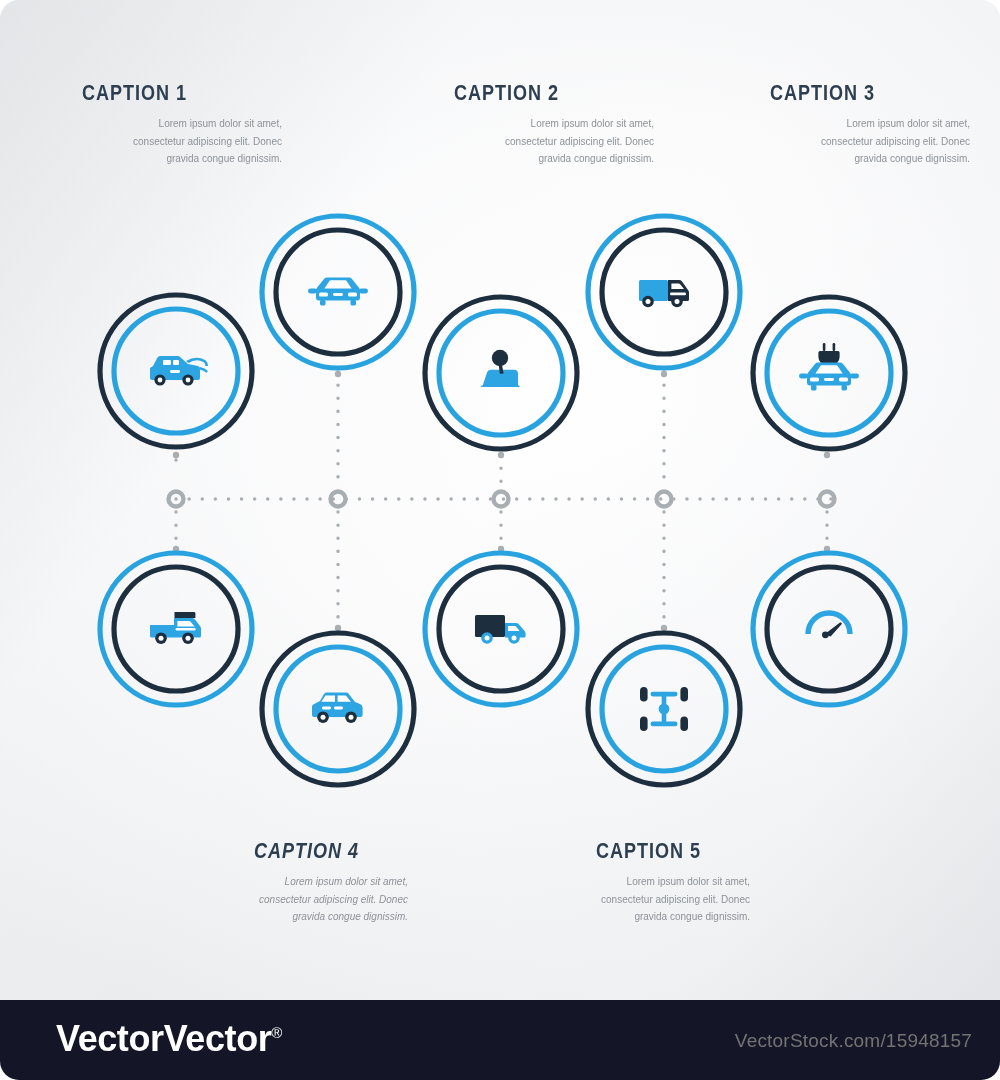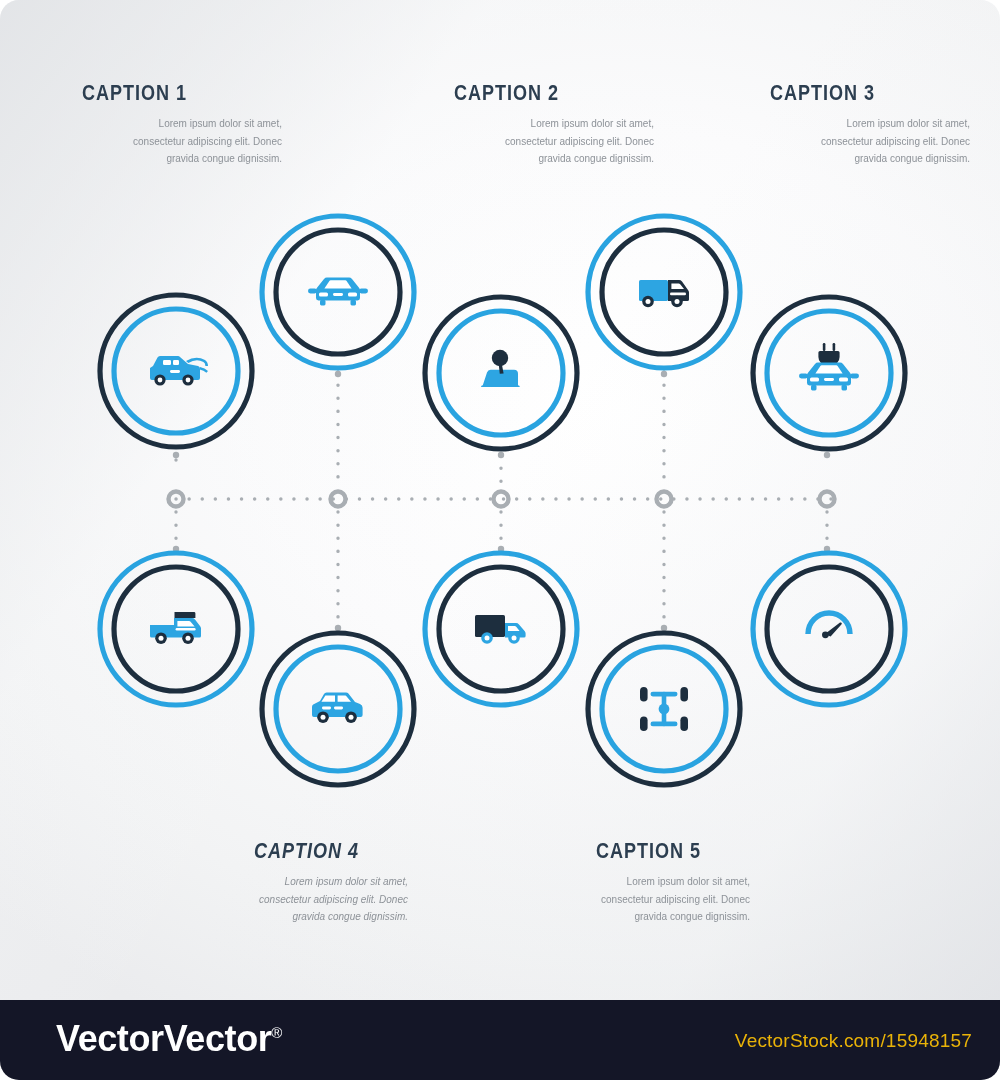--- a/index.html
+++ b/index.html
@@ -74,21 +74,21 @@
     position:absolute;left:56px;top:18px;
     font-family:"Liberation Sans", sans-serif;
     font-size:36px;color:#ffffff;letter-spacing:-.4px;white-space:nowrap;
   }
   #brand .light{font-weight:700;text-align:center;}
   #brand .bold{font-weight:700;}
   #brand .reg{font-size:15px;vertical-align:super;font-weight:400;}
   #vsurl{
     position:absolute;right:28px;top:30px;
     font-family:"Liberation Sans", sans-serif;
-    font-size:19px;color:#eab308;letter-spacing:.2px;white-space:nowrap;
+    font-size:19px;color:#737373;letter-spacing:.2px;white-space:nowrap;
   }
 </style>
 </head>
 <body>
 
 <div id="stage">
 
   <svg class="conn" width="1000" height="1000" viewBox="0 0 1000 1000">
     <g stroke="#a9aeb3" stroke-width="3.4" stroke-linecap="round" stroke-dasharray="0.1 13" fill="none">
 

